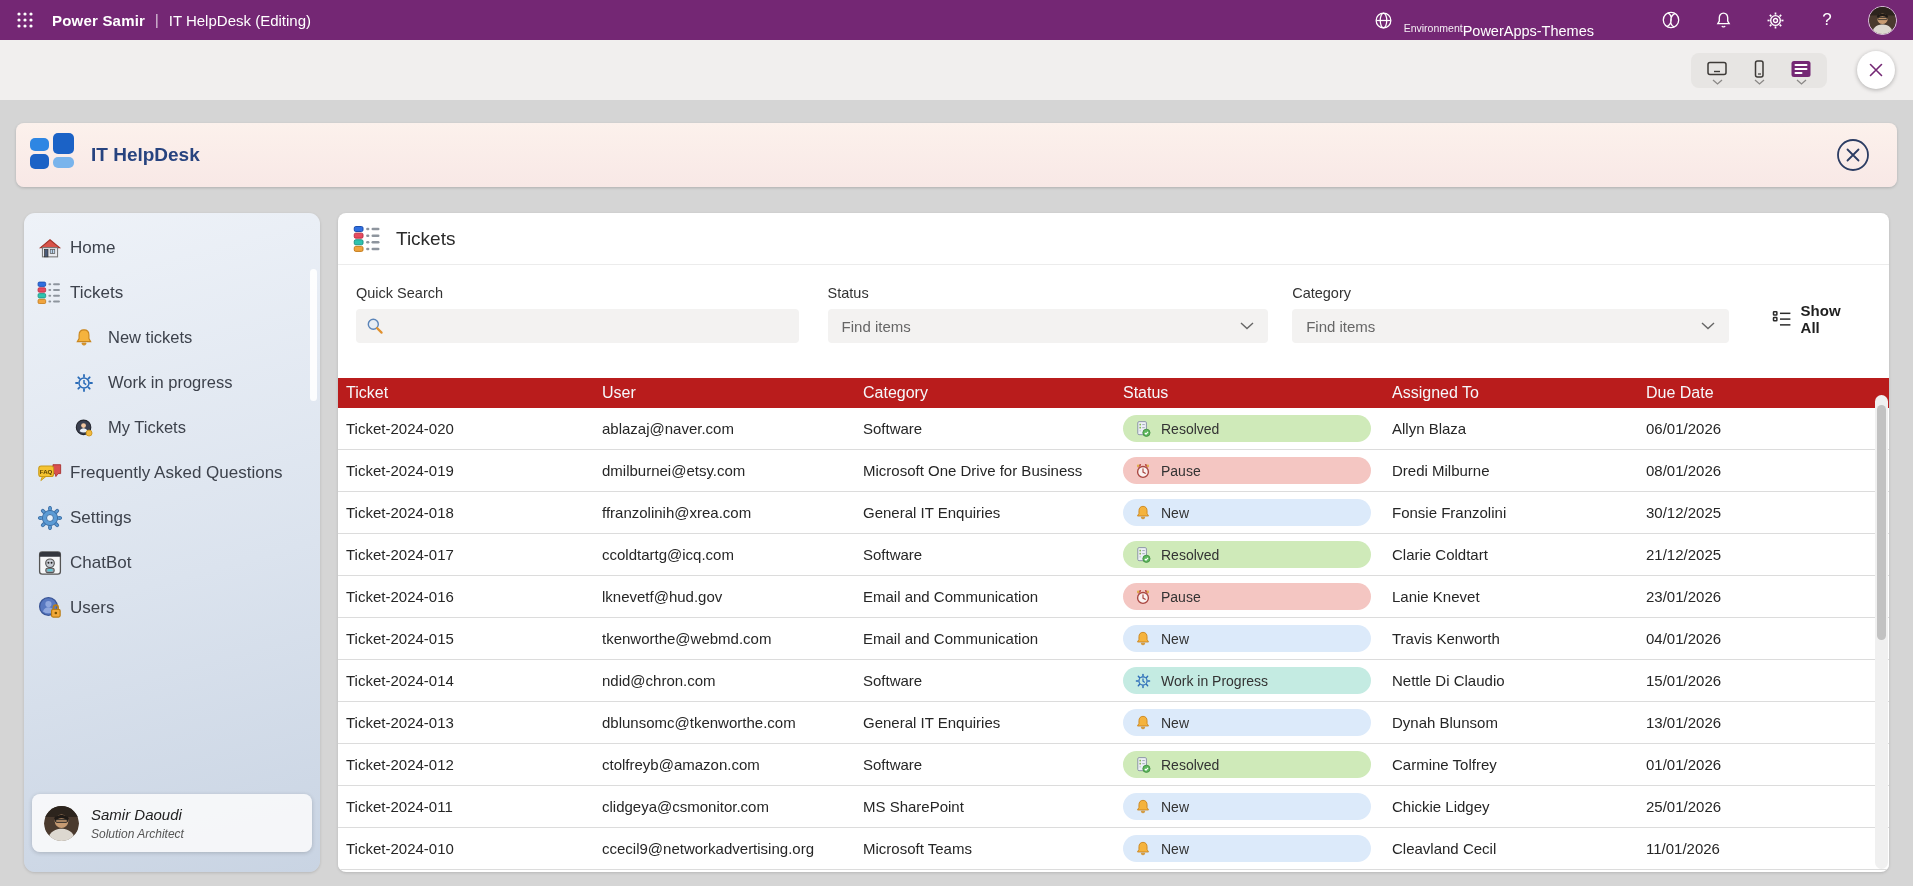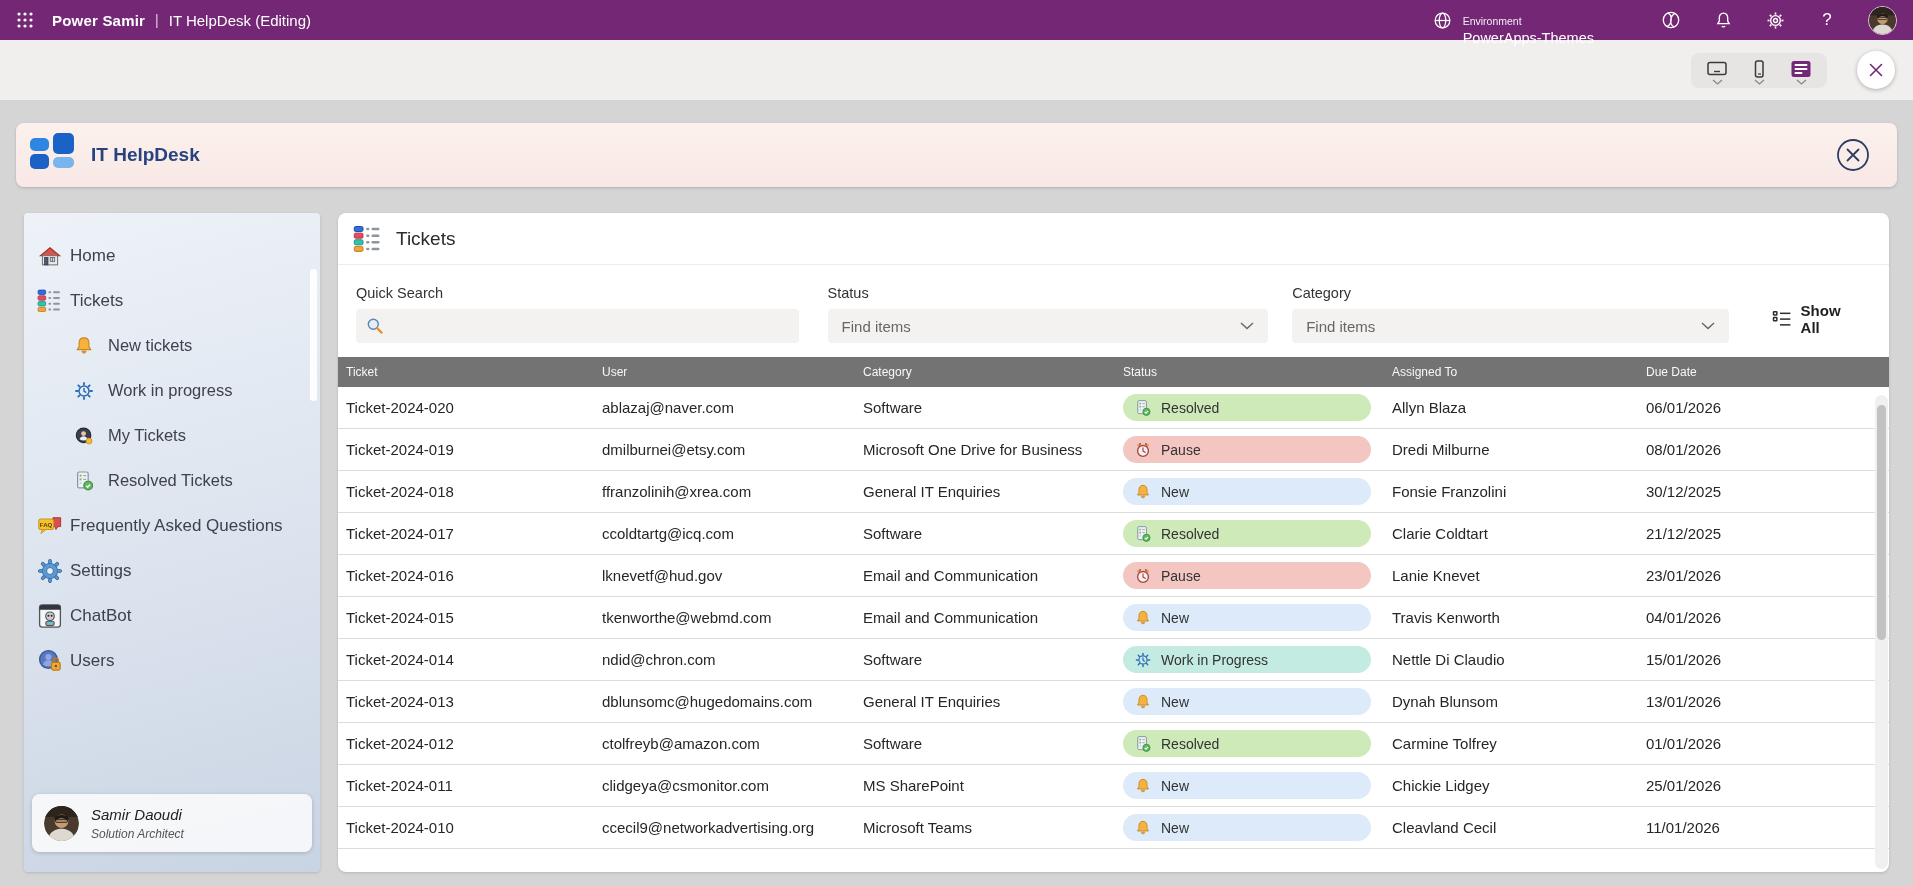--- a/index.html
+++ b/index.html
@@ -14,21 +14,21 @@
   .topbar {
     height:40px; background:#742774; color:#fff;
     display:flex; align-items:center; padding:0 16px;
   }
   .waffle { margin-right:18px; display:flex; cursor:pointer; }
   .brand { font-size:15px; font-weight:700; letter-spacing:.2px; cursor:pointer; }
   .tb-sep { margin:0 10px; opacity:.75; font-size:14px; }
   .tb-apptitle { font-size:15px; }
   .topbar-right { margin-left:auto; display:flex; align-items:center; gap:30px; }
   .env { display:flex; align-items:center; gap:9px; margin-right:36px; cursor:pointer; }
-  .env-txt { display:flex; flex-direction:column; line-height:1.25;margin-top:22px; }
+  .env-txt { display:flex; flex-direction:row; line-height:1.25;margin-top:22px; }
   .env-label { font-size:10.5px; opacity:.92; }
   .env-name { font-size:14.5px; }
   .tb-icon { width:22px; height:22px; display:flex; align-items:center; justify-content:center; cursor:pointer; }
   .tb-help { font-size:17px; color:#fff; }
   .tb-avatar { width:29px; height:29px; border-radius:50%; overflow:hidden; border:1.5px solid rgba(255,255,255,.8); cursor:pointer; }
   .tb-avatar svg { display:block; }
   
   .toolbar {
     height:60px; background:#f1efee; display:flex; align-items:center;
     justify-content:flex-end; padding-right:18px; gap:30px;
@@ -52,23 +52,23 @@
   .logo div { position:absolute; border-radius:5px; }
   .lg1 { left:0;   top:5;  width:19px; height:13px; background:#2e86e3; top:5px; }
   .lg2 { left:23px; top:0;  width:21px; height:21px; background:#1b62c6; }
   .lg3 { left:0;   top:21px; width:19px; height:15px; background:#1b62c6; }
   .lg4 { left:23px; top:24px; width:21px; height:11px; background:#79b4ec; }
   .app-title { margin-left:15px; font-size:19px; font-weight:700; color:#27437f; }
   .app-close { margin-left:auto; cursor:pointer; display:flex; }
   
   .content { display:flex; margin:26px 8px 0; gap:18px; height:659px; }
   .sidebar {
-    width:296px; flex:none; border-radius:4px; position:relative;
+    width:296px; flex:none; border-radius:11px; position:relative;
     background:linear-gradient(165deg,#eef2f8 0%,#dbe3ee 55%,#c9d4e3 100%);
-    padding-top:20px; box-shadow:0 1px 3px rgba(0,0,0,.15);
+    padding-top:12px; box-shadow:0 1px 3px rgba(0,0,0,.15);
   }
   .nav-item { height:45px; display:flex; align-items:center; gap:7px; padding-left:13px;
     font-size:17px; color:#3d424c; cursor:pointer; }
   .nav-item.sub { padding-left:49px; gap:13px; font-size:16.5px; }
   .nav-ico { width:26px; height:26px; flex:none; display:flex; align-items:center; justify-content:center; }
   .nav-ico.small { width:22px; height:22px; }
   .nav-ico svg { width:100%; height:100%; }
   .sidebar-scroll { position:absolute; right:3px; top:56px; width:7px; height:132px;
     border-radius:4px; background:rgba(255,255,255,.9); cursor:pointer; }
   .user-card { position:absolute; left:8px; right:8px; bottom:20px; height:58px;
@@ -96,21 +96,21 @@
   .search-ico { position:absolute; left:9px; top:7px; width:20px; height:20px; }
   .dropdown { height:34px; background:#f3f2f1; border-radius:4px; display:flex; align-items:center;
     justify-content:space-between; padding:0 14px; cursor:pointer; }
   .dd-status { width:440px; } .dd-category { width:437px; }
   .dd-text { font-size:15px; color:#666; }
   .show-all { margin-left:auto; margin-right:26px; align-self:flex-end; margin-bottom:7px;
     display:flex; align-items:center; gap:9px; cursor:pointer; }
   .show-all span { font-size:15px; font-weight:700; color:#1f1f1f; }
   
   .thead { display:grid; grid-template-columns:256px 261px 260px 269px 254px 1fr;
-    background:#737373; color:#f6f8fb; height:30px; align-items:center; font-size:12px; margin-top:14px; }
+    background:#b91c1c; color:#f6f8fb; height:30px; align-items:center; font-size:16px; margin-top:35px; }
   .thead > div { padding-left:8px; }
   .trow { display:grid; grid-template-columns:256px 261px 260px 269px 254px 1fr; height:42px;
     align-items:center; border-bottom:1px solid #dcdcdc; font-size:15px; color:#262626; background:#fff; cursor:pointer; }
   .cell { padding-left:8px; white-space:nowrap; overflow:hidden; }
   .pill { margin-left:8px; width:248px; height:27px; border-radius:14px; display:flex; align-items:center;
     gap:9px; padding-left:11px; font-size:14px; color:#333; }
   .pill .p-ico { width:18px; height:18px; flex:none; display:flex; }
   .pill .p-ico svg { width:18px; height:18px; }
   .vscroll { position:absolute; right:1px; top:182px; bottom:3px; width:13px;
     background:#f0f0f0; border-radius:7px; }
@@ -337,37 +337,20 @@
           <svg viewBox="0 0 20 20">
               <circle cx="9.6" cy="9.4" r="6.6" fill="#3a3f4e" stroke="#23262e" stroke-width="1"></circle>
               <circle cx="9.6" cy="7.8" r="2.2" fill="#f0c6a0"></circle>
               <path d="M6 13c.7-2 2.1-2.7 3.6-2.7s2.9.7 3.6 2.7a6.6 6.6 0 01-7.2 0z" fill="#e8eef5"></path>
               <circle cx="14.6" cy="14.6" r="2.7" fill="#f2b93f" stroke="#c9941f" stroke-width=".8"></circle>
             </svg>
         </span>
         <span>My Tickets</span>
       </div>
 
-      <div class="nav-item sub">
-        <span class="nav-ico small">
-            <span style="display:flex">
-              <svg viewBox="0 0 20 20" width="100%" height="100%">
-                <rect x="4.2" y="1.8" width="9.6" height="14.5" rx="1.4" fill="#edf0f5" stroke="#8b95a6" stroke-width="1.1"></rect>
-                <rect x="6" y="4.2" width="1.8" height="1.8" fill="#84bd53"></rect>
-                <line x1="9.2" y1="5.1" x2="12" y2="5.1" stroke="#9aa3b2" stroke-width="1"></line>
-                <rect x="6" y="7.6" width="1.8" height="1.8" fill="#84bd53"></rect>
-                <line x1="9.2" y1="8.5" x2="12" y2="8.5" stroke="#9aa3b2" stroke-width="1"></line>
-                <rect x="6" y="11" width="1.8" height="1.8" fill="#cfd4dc"></rect>
-                <circle cx="13.8" cy="14.2" r="4" fill="#5cb85c" stroke="#449044" stroke-width="1"></circle>
-                <path d="M12 14.3l1.3 1.3 2.3-2.5" fill="none" stroke="#fff" stroke-width="1.3"></path>
-              </svg>
-            </span>
-          </span>
-        <span>Resolved Tickets</span>
-      </div>
 
       <div class="nav-item">
         <span class="nav-ico">
           <svg viewBox="0 0 22 20">
               <path d="M13.5 3h6.5v7.5h-2.2L16 13l-.7-2.5h-1.8z" fill="#d94f4f" stroke="#a93535" stroke-width=".8"></path>
               <rect x="1.5" y="4" width="12.5" height="9" rx="2" fill="#f5c331" stroke="#c89a1a" stroke-width=".9"></rect>
               <path d="M4.5 13l-1.2 3.4L7.5 13z" fill="#f5c331" stroke="#c89a1a" stroke-width=".8"></path>
               <text x="7.7" y="10.6" font-size="5.2" font-weight="bold" text-anchor="middle" fill="#5a4200">FAQ</text>
             </svg>
         </span>
@@ -677,21 +660,21 @@
                   </svg>
                 </span>
                 <span>Work in Progress</span>
               </div>
             </div>
             <div class="cell">Nettle Di Claudio</div>
             <div class="cell">15/01/2026</div>
           </div>
           <div class="trow">
             <div class="cell">Ticket-2024-013</div>
-            <div class="cell">dblunsomc@hugedomains.com</div>
+            <div class="cell">dblunsomc@tkenworthe.com</div>
             <div class="cell">General IT Enquiries</div>
             <div>
               <div class="pill" style="background: rgb(220, 234, 250);">
                 <span class="p-ico">
                   <svg viewBox="0 0 20 20" width="100%" height="100%">
                     <path d="M10 2.6c-2.9 0-4.5 2.1-4.5 4.8v3.1L3.9 13.3h12.2l-1.6-2.8V7.4c0-2.7-1.6-4.8-4.5-4.8z" fill="#f5b33d" stroke="#c9861f" stroke-width="1"></path>
                     <path d="M8.1 14.6a1.9 1.9 0 003.8 0z" fill="#e09a28" stroke="#c9861f" stroke-width=".7"></path>
                   </svg>
                 </span>
                 <span>New</span>

